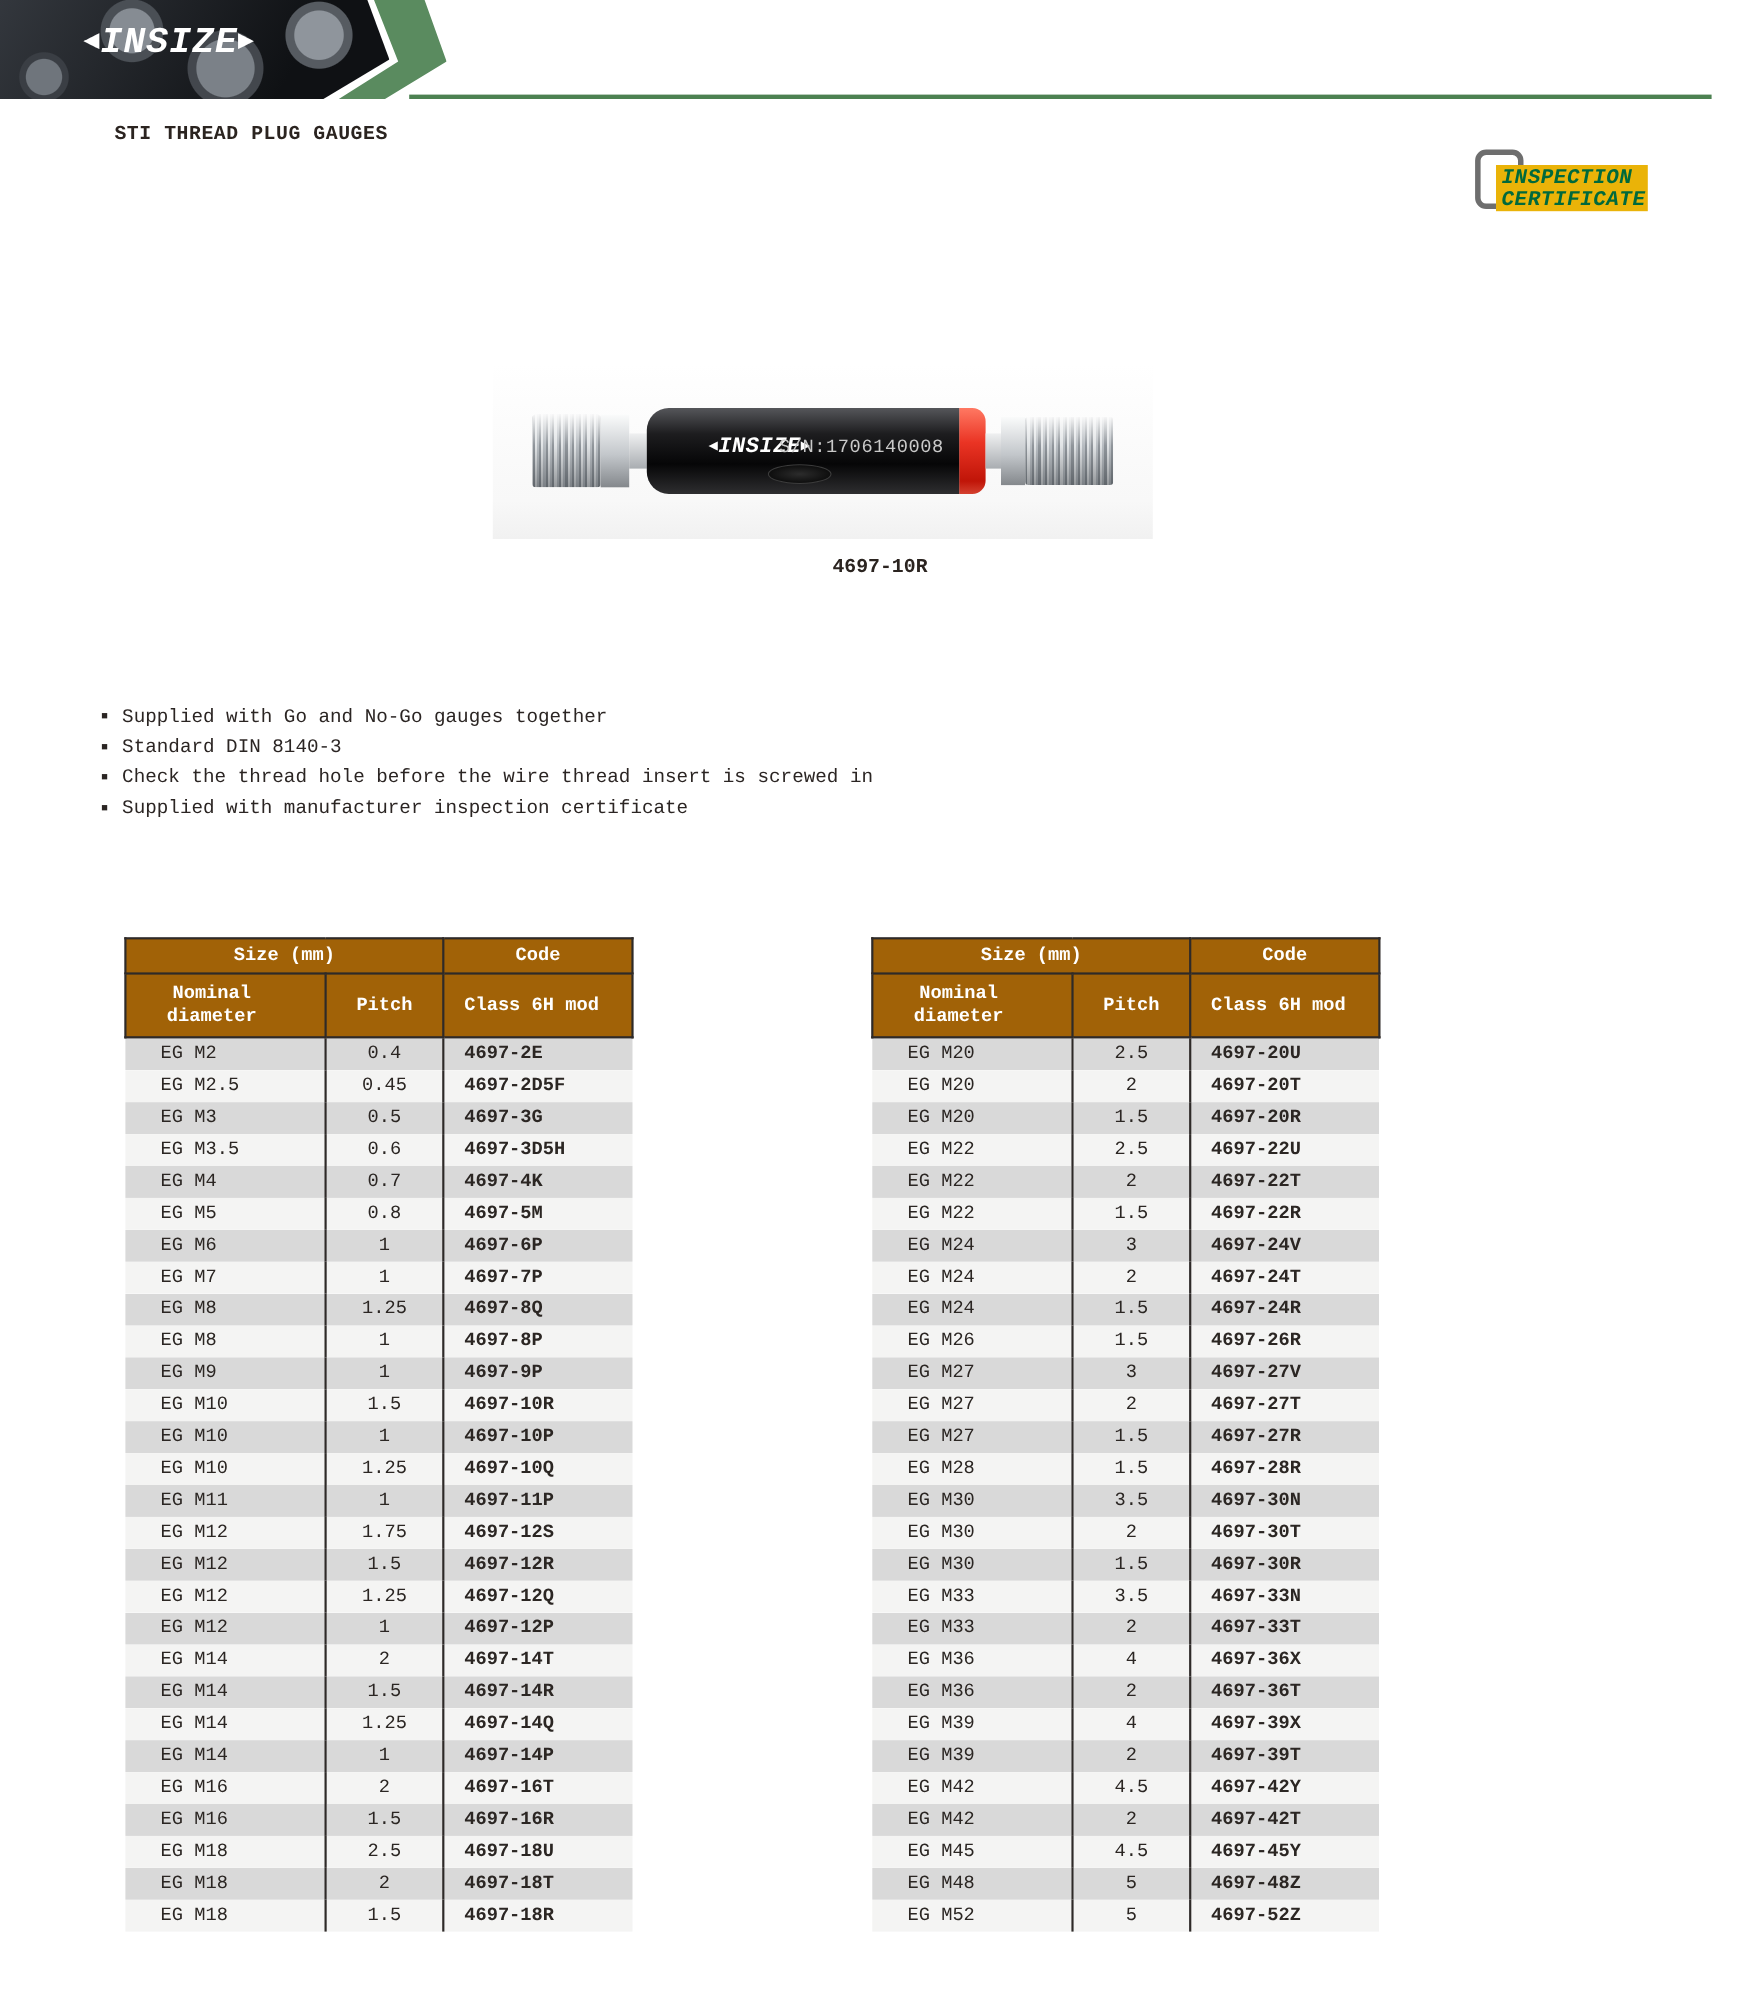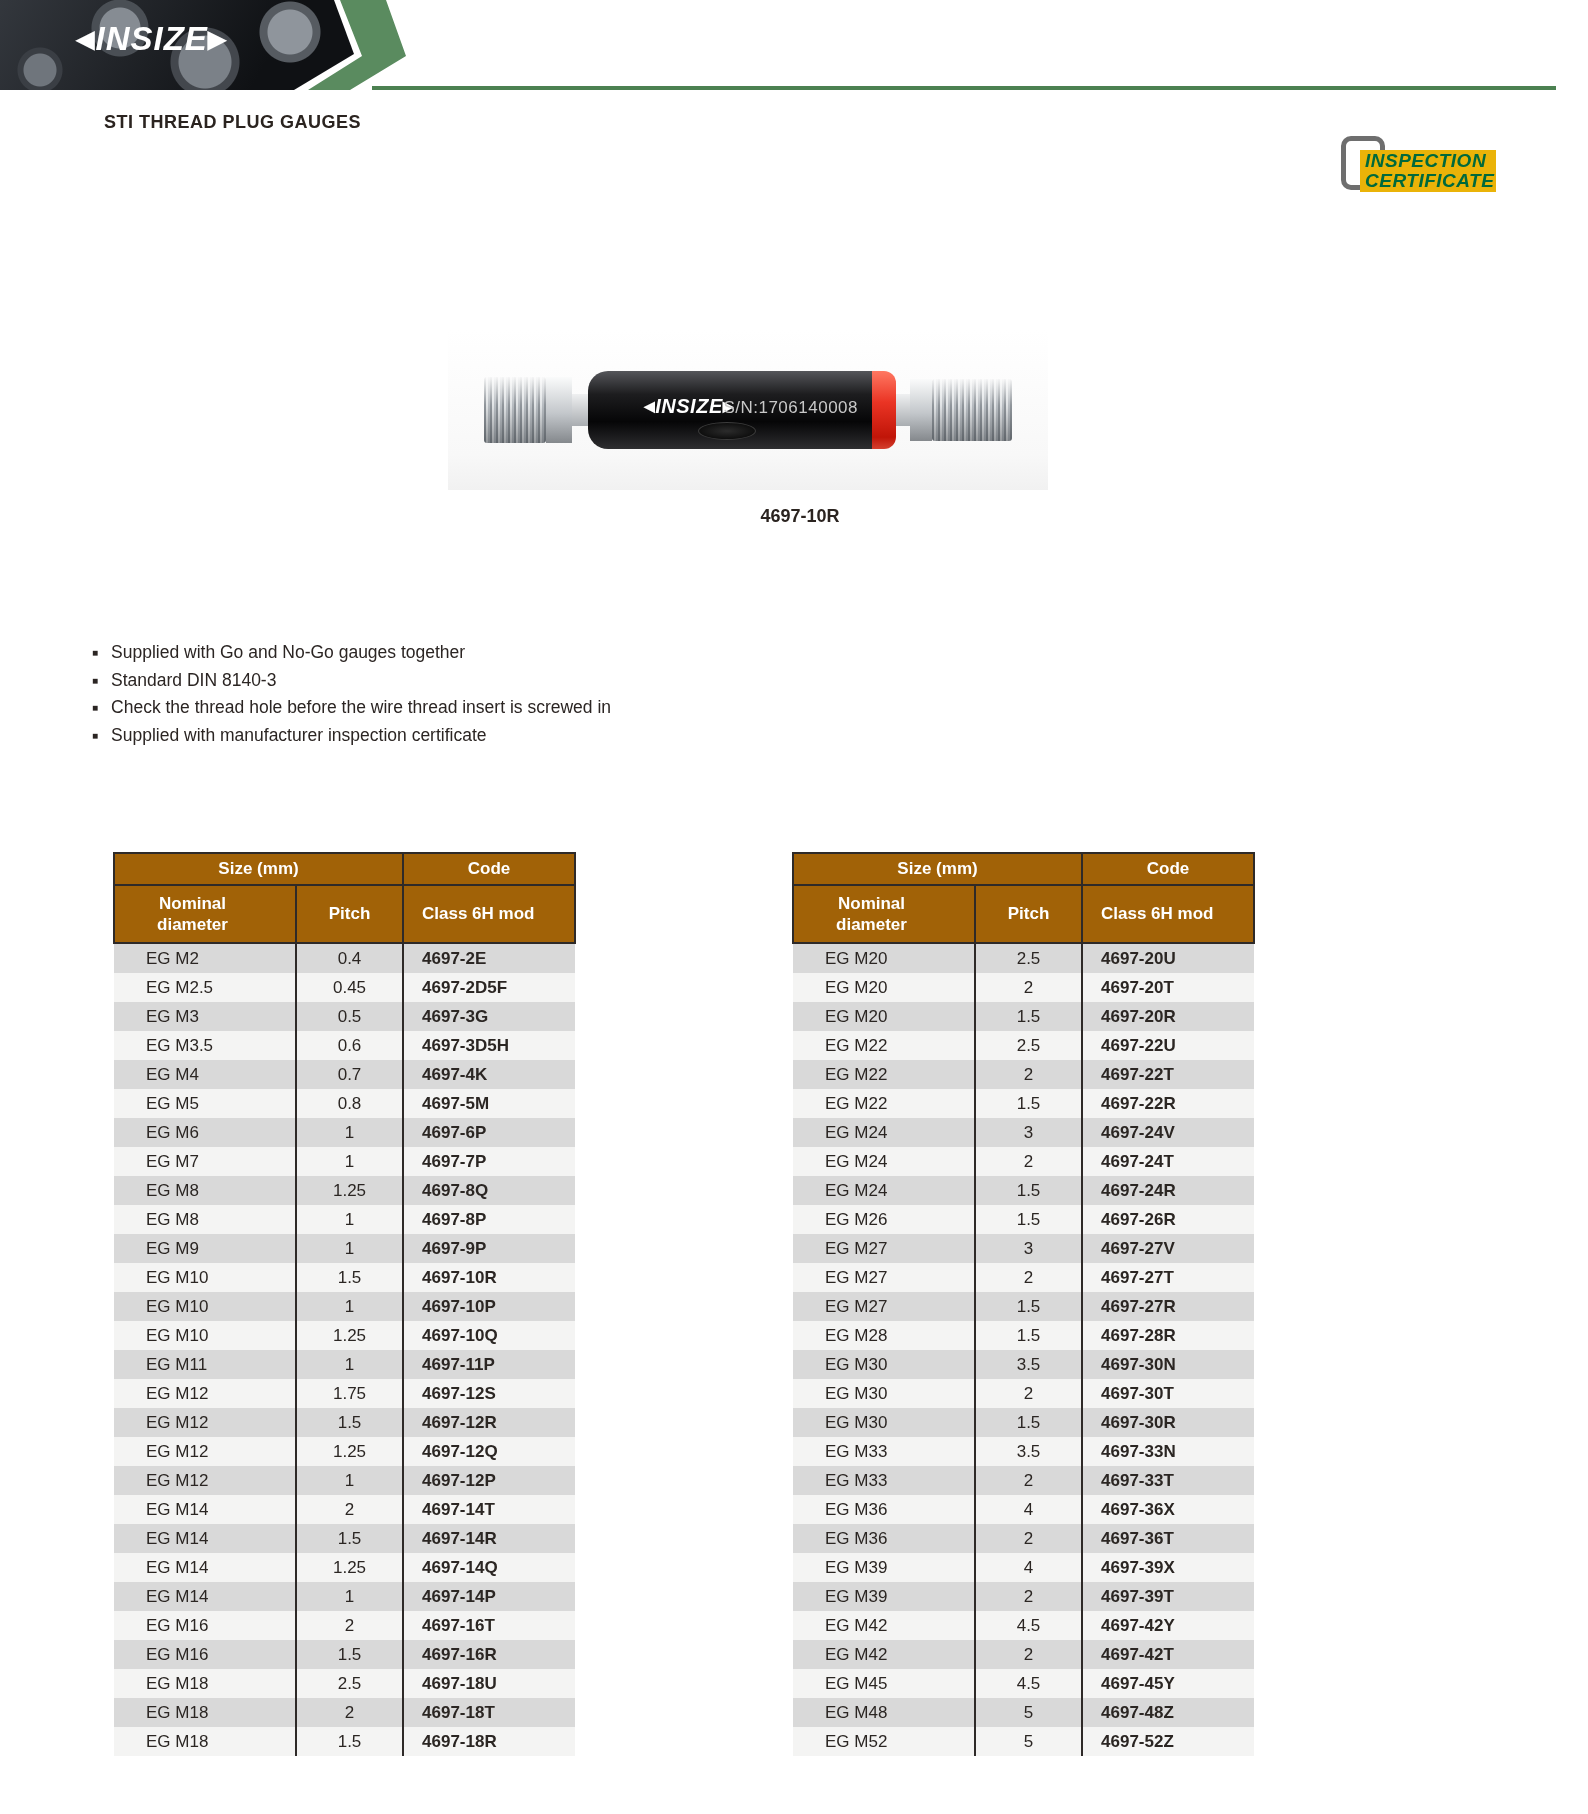--- a/index.html
+++ b/index.html
@@ -1,17 +1,17 @@
 <!DOCTYPE html>
 <html><head>
 <meta charset="utf-8">
 <style>
   html,body{margin:0;padding:0;background:#ffffff;}
   .page{position:relative;width:1556px;height:1814px;background:#ffffff;overflow:hidden;
-        font-family:Liberation Sans, sans-serif;color:#2b2523;}
+        font-family:Liberation Mono, monospace;color:#2b2523;}
 
   
   .banner{position:absolute;left:0;top:0;width:1588px;height:92px;background:#fff;}
   .banner-photo{position:absolute;left:0;top:0;width:380px;height:90px;
     clip-path:polygon(0 0,334px 0,354px 54px,294px 90px,0 90px);
     background:
       radial-gradient(circle at 40px 70px, #6f757c 0 16px, #3a3e44 17px 22px, transparent 23px),
       radial-gradient(circle at 120px 28px, #868c93 0 20px, #4a4f55 21px 28px, transparent 29px),
       radial-gradient(circle at 205px 62px, #7b8188 0 26px, #43474d 27px 34px, transparent 35px),
       radial-gradient(circle at 290px 32px, #8f959c 0 22px, #565b61 23px 30px, transparent 31px),

